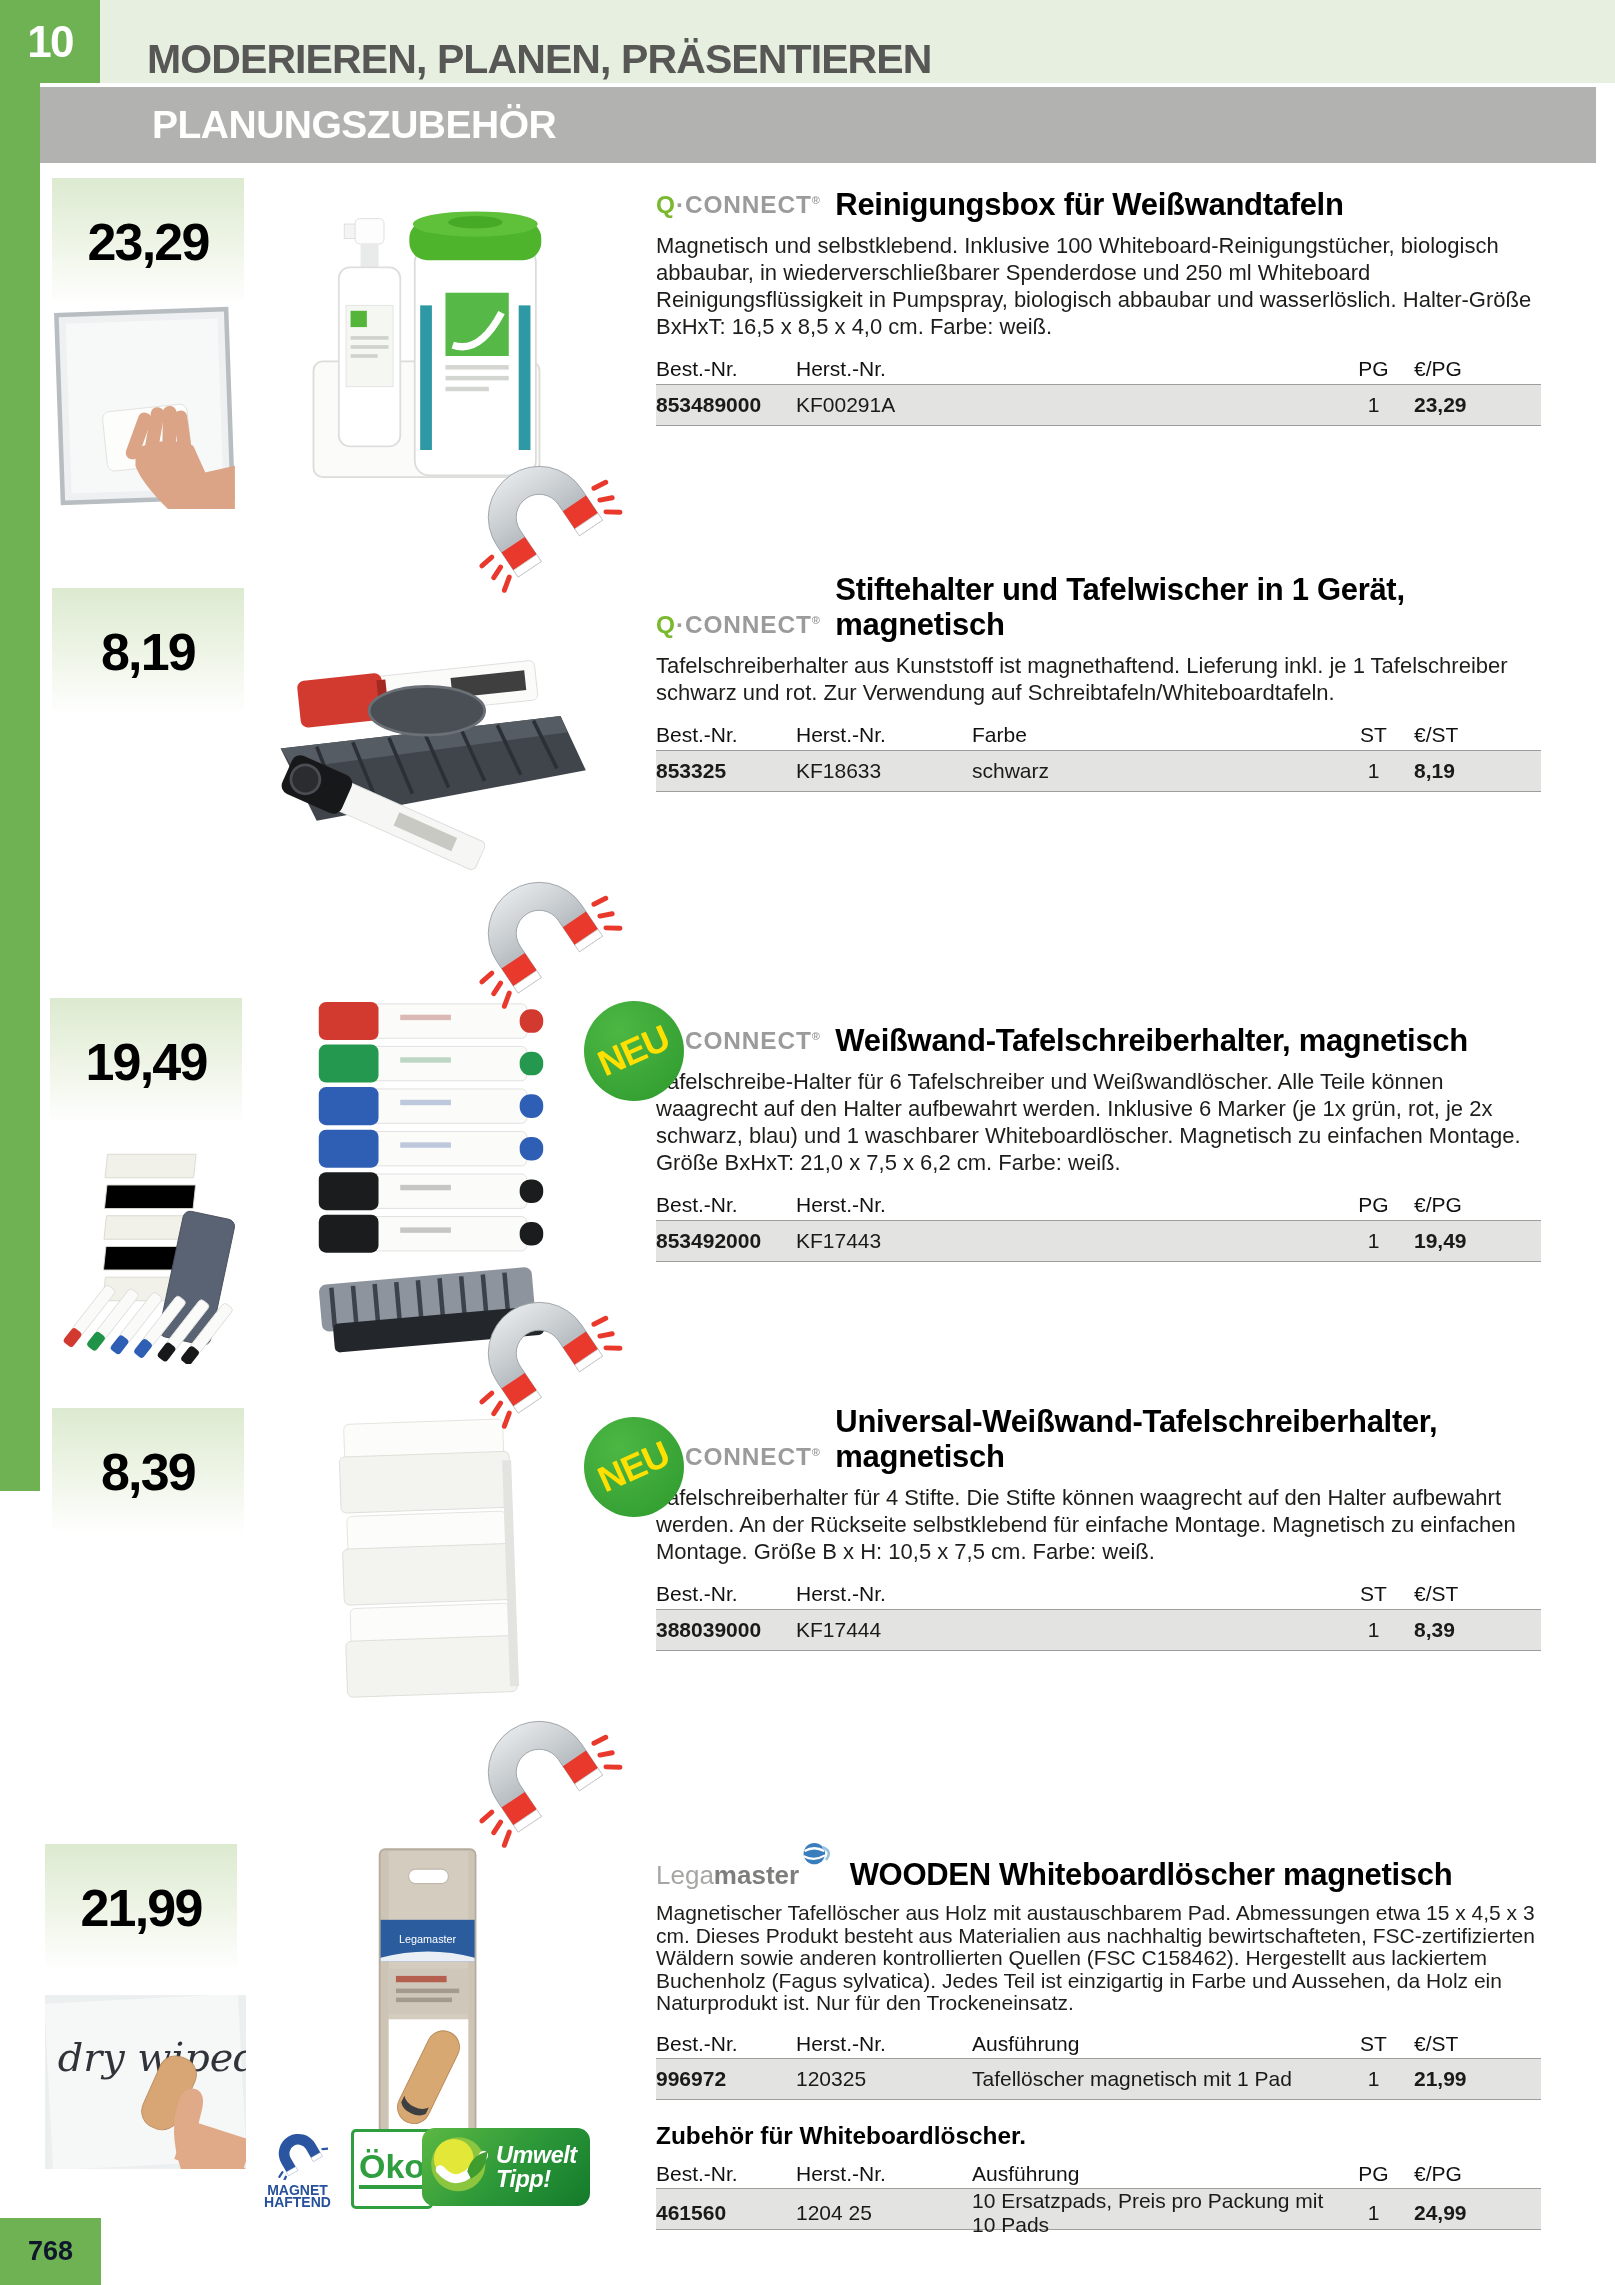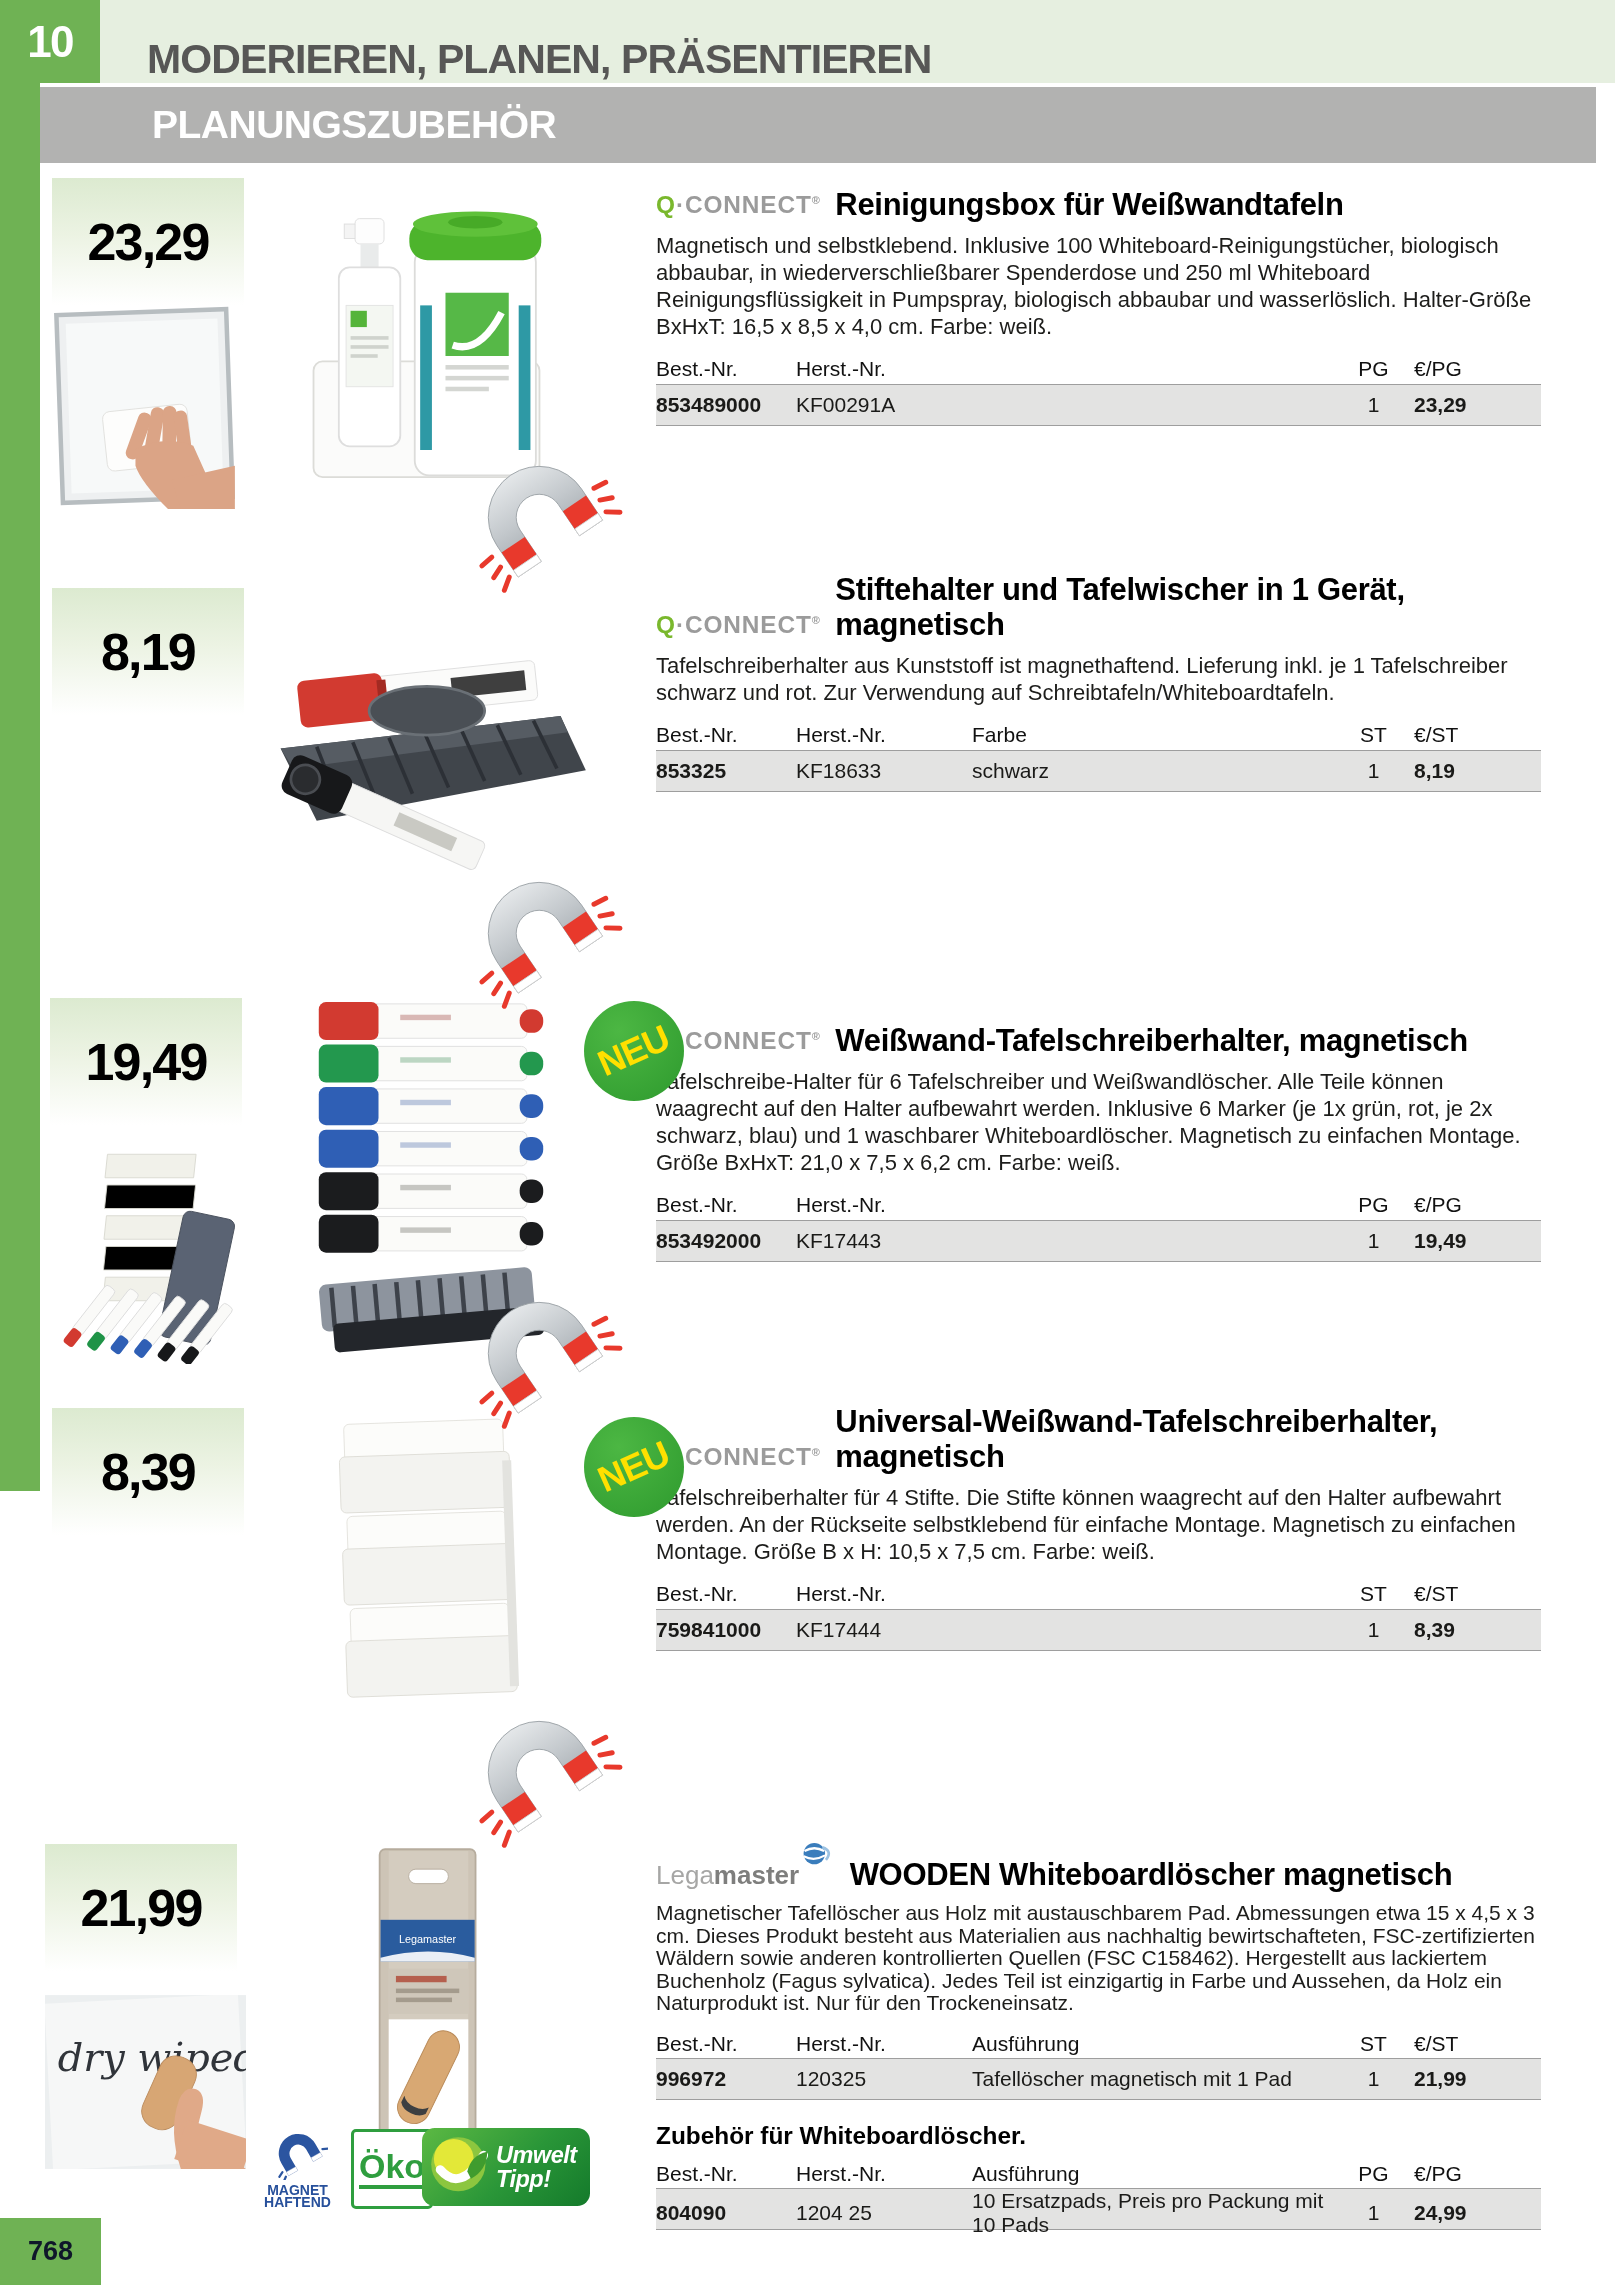--- a/index.html
+++ b/index.html
@@ -420,21 +420,21 @@
     <p class="pdesc">Tafelschreiberhalter für 4 Stifte. Die Stifte können waagrecht auf den Halter aufbewahrt werden. An der Rückseite selbstklebend für einfache Montage. Magnetisch zu einfachen Montage. Größe B x H: 10,5 x 7,5 cm. Farbe: weiß.</p>
     <div class="ptable">
       <div class="thead">
         <span class="c1">Best.-Nr.</span>
           <span class="c2">Herst.-Nr.</span>
           <span class="c3"></span>
           <span class="c4">ST</span>
           <span class="c5">€/ST</span>
       </div>
       <div class="trow">
-        <span class="c1">759841000</span>
+        <span class="c1">388039000</span>
           <span class="c2">KF17444</span>
           <span class="c3"></span>
           <span class="c4">1</span>
           <span class="c5">8,39</span>
       </div>
     </div>
   </section>
 
   <section class="product" style="top:1851px;">
     <div class="brandrow">
@@ -468,21 +468,21 @@
     <h3 class="acc-heading">Zubehör für Whiteboardlöscher.</h3>
     <div class="ptable acc-table">
       <div class="thead">
         <span class="c1">Best.-Nr.</span>
           <span class="c2">Herst.-Nr.</span>
           <span class="c3">Ausführung</span>
           <span class="c4">PG</span>
           <span class="c5">€/PG</span>
       </div>
       <div class="trow">
-        <span class="c1">804090</span>
+        <span class="c1">461560</span>
           <span class="c2">1204 25</span>
           <span class="c3">10 Ersatzpads, Preis pro Packung mit 10 Pads</span>
           <span class="c4">1</span>
           <span class="c5">24,99</span>
       </div>
     </div>
   </section>
 
   <div class="magnet-haftend">
     <svg width="60" height="51" viewBox="-10 0 190 150">

